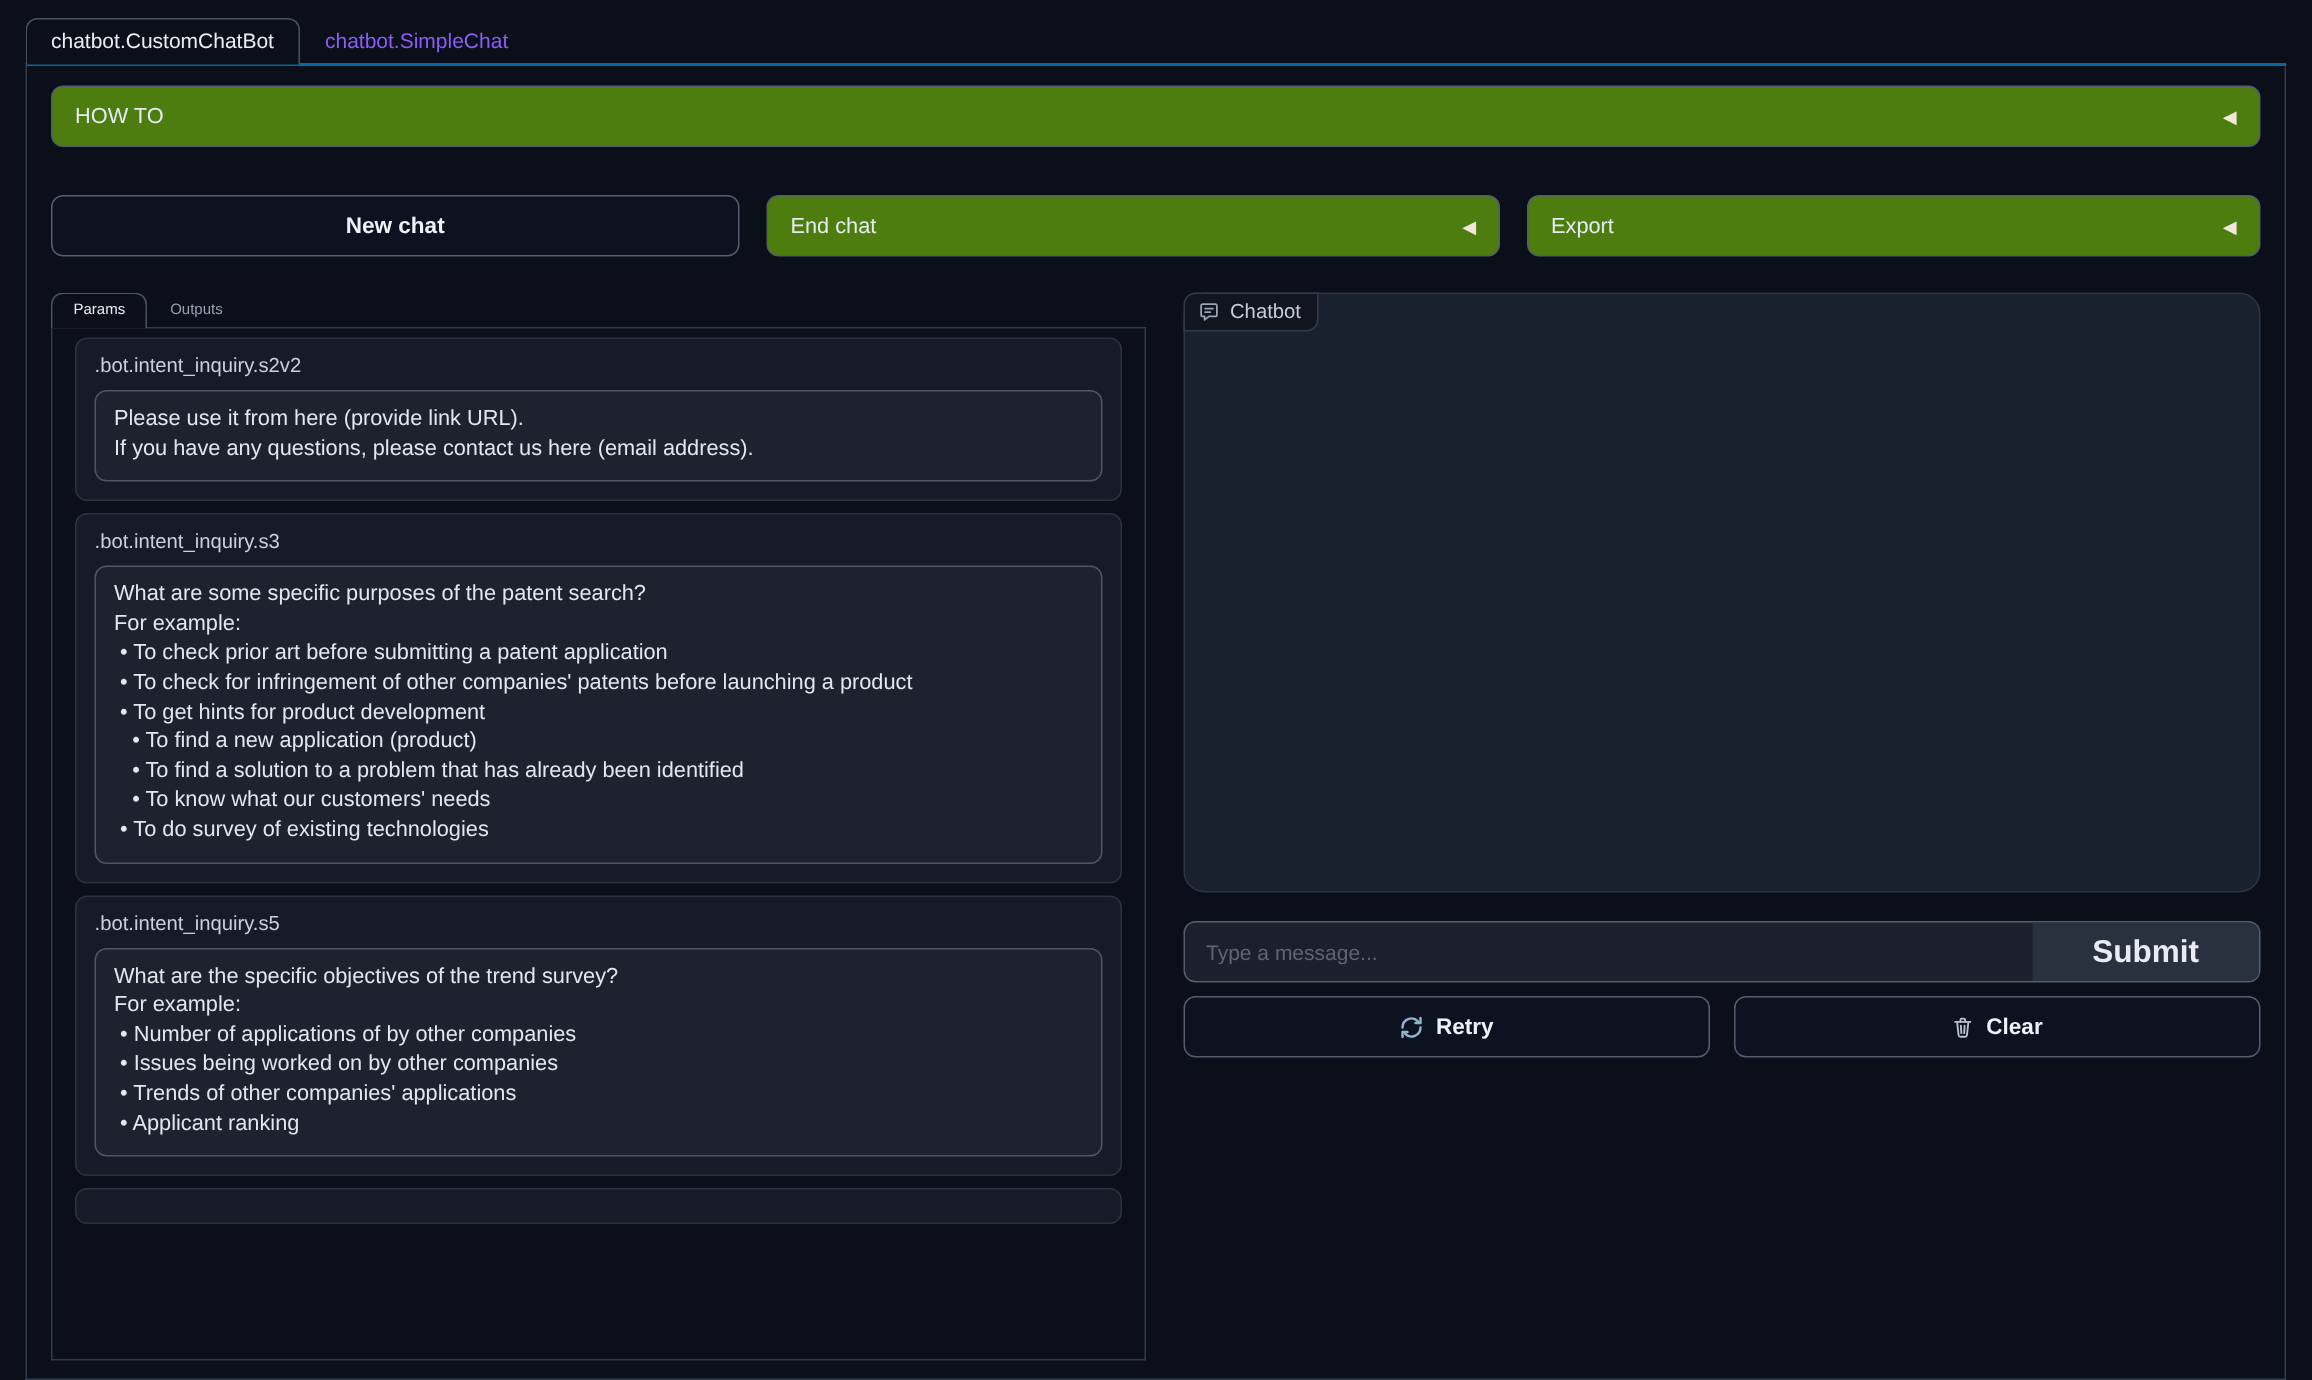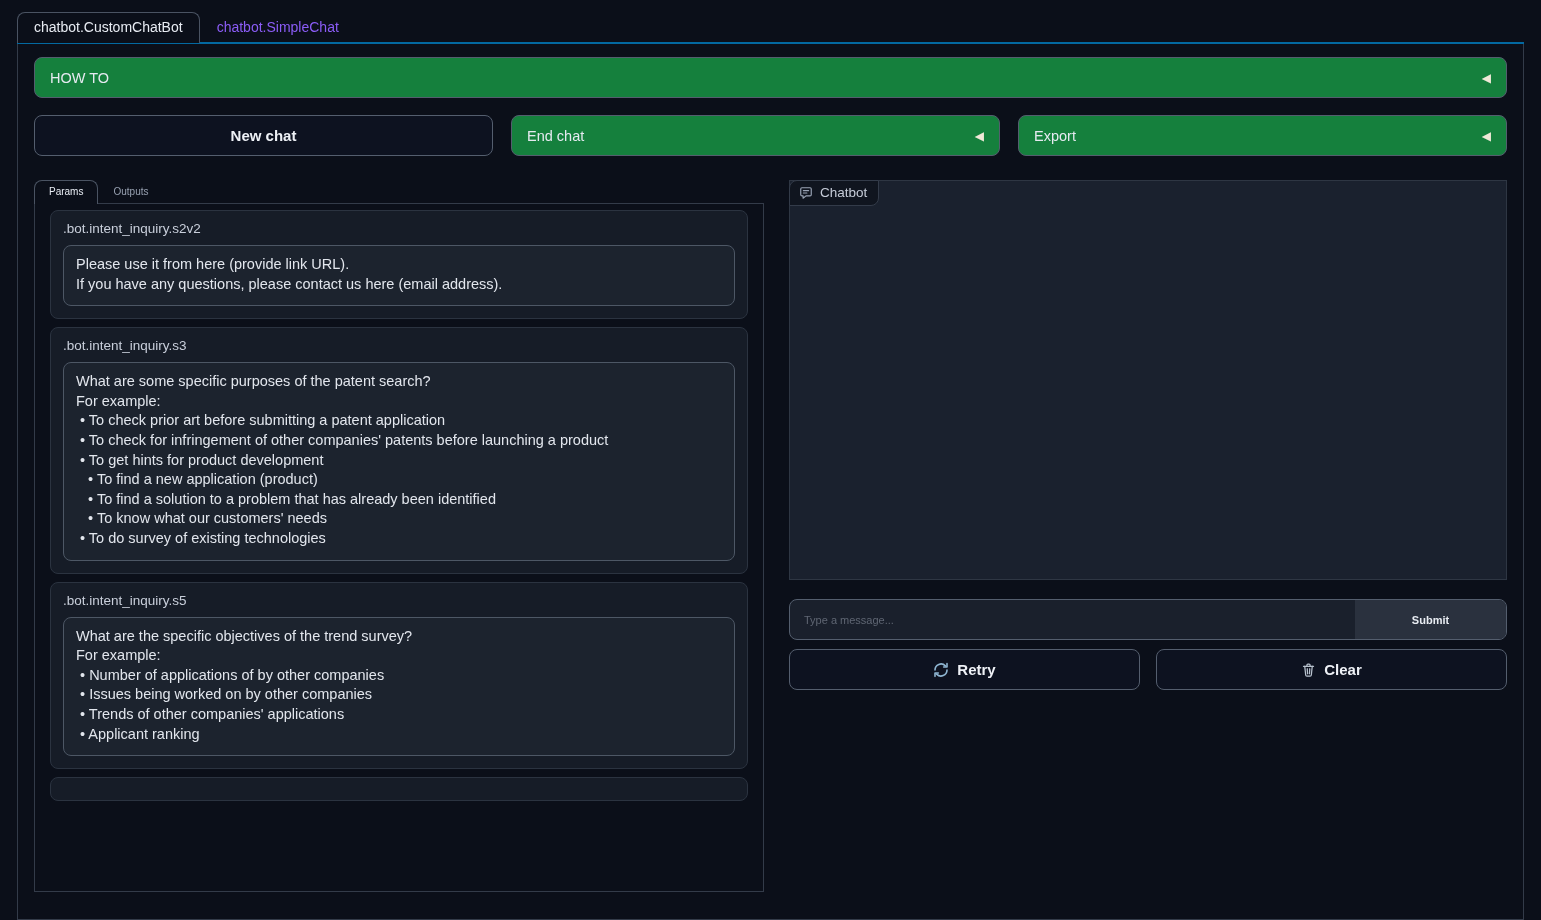--- a/index.html
+++ b/index.html
@@ -22,31 +22,31 @@
   .tab.selected {
     background: #0b0f19; border-color: #4a5362; color: #e8ecf3;
   }
   .tab-content {
     border: 1px solid #333b49; border-top: none;
     padding: 13px 16px 0 16px; height: 876px;
   }
 
   
   .accordion {
-    height: 41px; background: #15803d; border: 1px solid #545e6e; border-radius: 8px;
+    height: 41px; background: #4d7c0f; border: 1px solid #545e6e; border-radius: 8px;
     display: flex; align-items: center; padding: 0 15px; cursor: pointer;
     color: #e6eaf1; font-size: 14.5px;
   }
   .accordion .spacer { flex: 1; }
   .arrow {
     font-family: "DejaVu Sans", sans-serif; font-size: 12px; color: #f0e8d8;
     line-height: 1;
   }
   .toolbar-row { display: flex; gap: 18px; margin-top: 17px; }
-  .toolbar-row > * { flex: 1 1 0; }
+  .toolbar-row > * { flex: 1 1 0; margin-top: 15px; }
   .btn {
     height: 41px; border-radius: 8px; border: 1px solid #545e6e; cursor: pointer;
     background: #0d1220; color: #eef1f6; font-weight: bold; font-size: 15px;
     font-family: inherit; display: flex; align-items: center; justify-content: center;
   }
 
   
   .columns { display: flex; margin-top: 18px; }
   .left-col { width: 730px; }
   .right-col { flex: 1; margin-left: 25px; padding-top: 6px; }
@@ -73,41 +73,41 @@
   .group-label { color: #c9cfdb; font-size: 13.5px; margin-bottom: 9px; }
   .textbox {
     background: #1c232e; border: 1px solid #4d5765; border-radius: 8px;
     padding: 9px 12px 11px 12px; color: #e2e6ed; font-size: 14.5px; line-height: 19.6px;
     white-space: pre-wrap; min-height: 40px; cursor: text;
   }
 
   
   .chat-panel {
     position: relative; height: 400px; background: #1a212e;
-    border: 1px solid #2e3643; border-radius: 0;
+    border: 1px solid #2e3643; border-radius: 14px;
   }
   .chat-badge {
     position: absolute; top: -1px; left: -1px;
     display: flex; align-items: center; gap: 7px;
     background: #10151f; border: 1px solid #333b49;
     border-radius: 8px 0 8px 0; padding: 4px 11px 5px 9px;
     color: #c6ccd8; font-size: 13.5px;
   }
   .input-row {
     display: flex; margin-top: 19px; height: 41px;
     border: 1px solid #545e6e; border-radius: 8px; overflow: hidden; background: #1a202c;
   }
   .input-row input {
     flex: 1; background: transparent; border: none; outline: none;
-    color: #bef264; font-size: 11px; padding: 12px 14px; font-family: inherit;
+    color: #bef264; font-size: 14px; padding: 12px 14px; font-family: inherit;
   }
   .input-row input::placeholder { color: #5f6673; }
   .submit-btn {
     width: 151px; background: #2a313e; border: none; cursor: pointer;
-    color: #e8ecf2; font-weight: bold; font-size: 11px; font-family: inherit;
+    color: #e8ecf2; font-weight: bold; font-size: 21px; font-family: inherit;
   }
   .actions-row { display: flex; gap: 16px; margin-top: 9px; }
   .actions-row .btn { flex: 1 1 0; gap: 8px; }
   .icon-svg { display: inline-block; vertical-align: middle; }
 </style>
 </head>
 <body>
 
 <div class="page">
 

